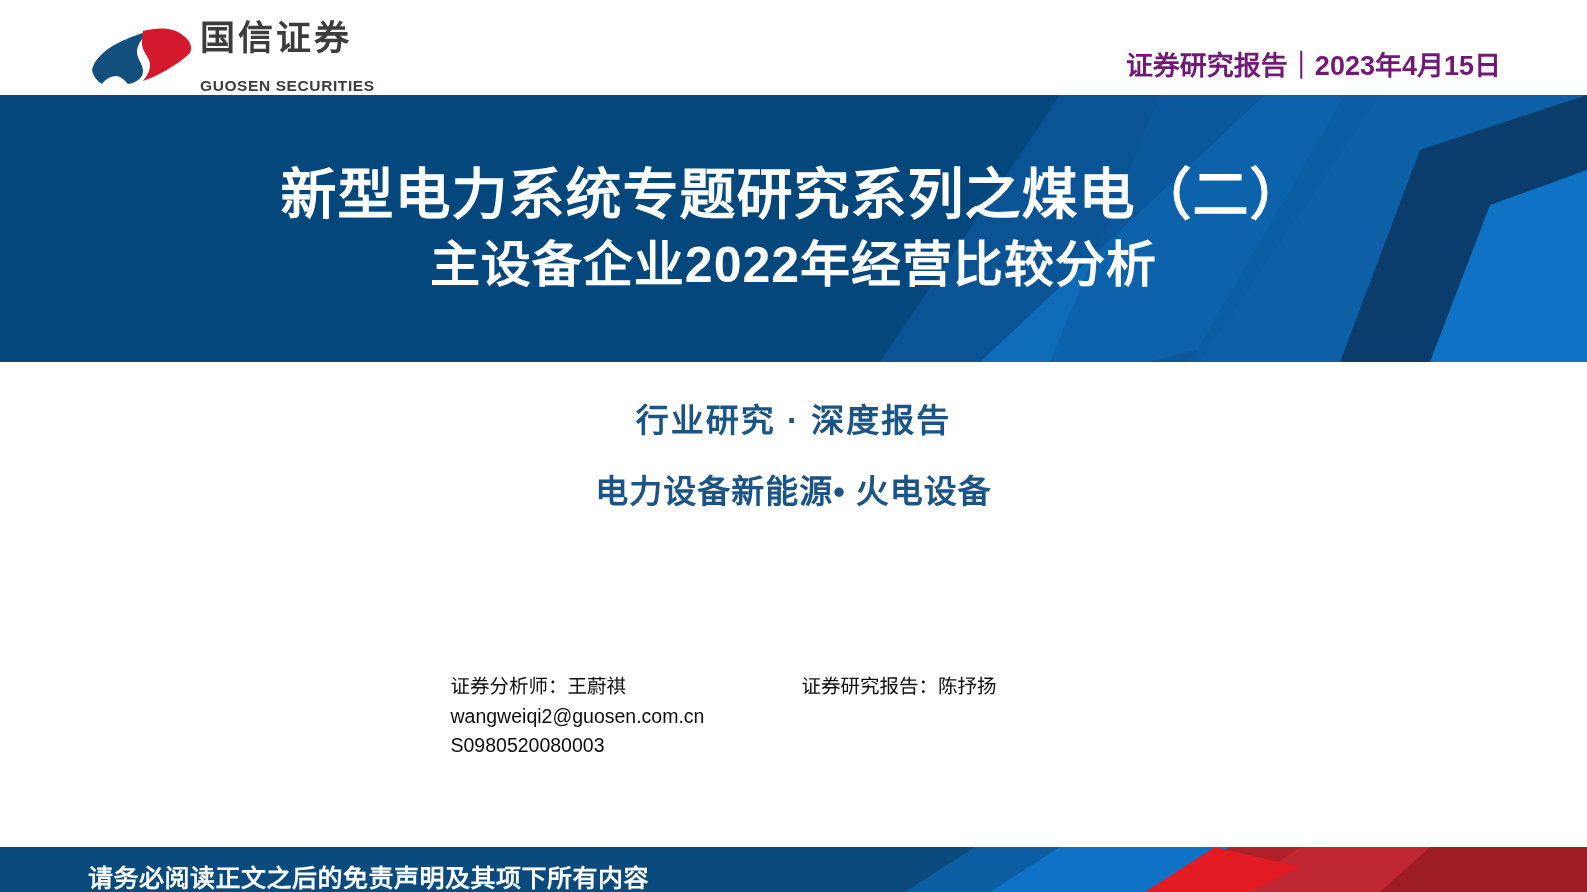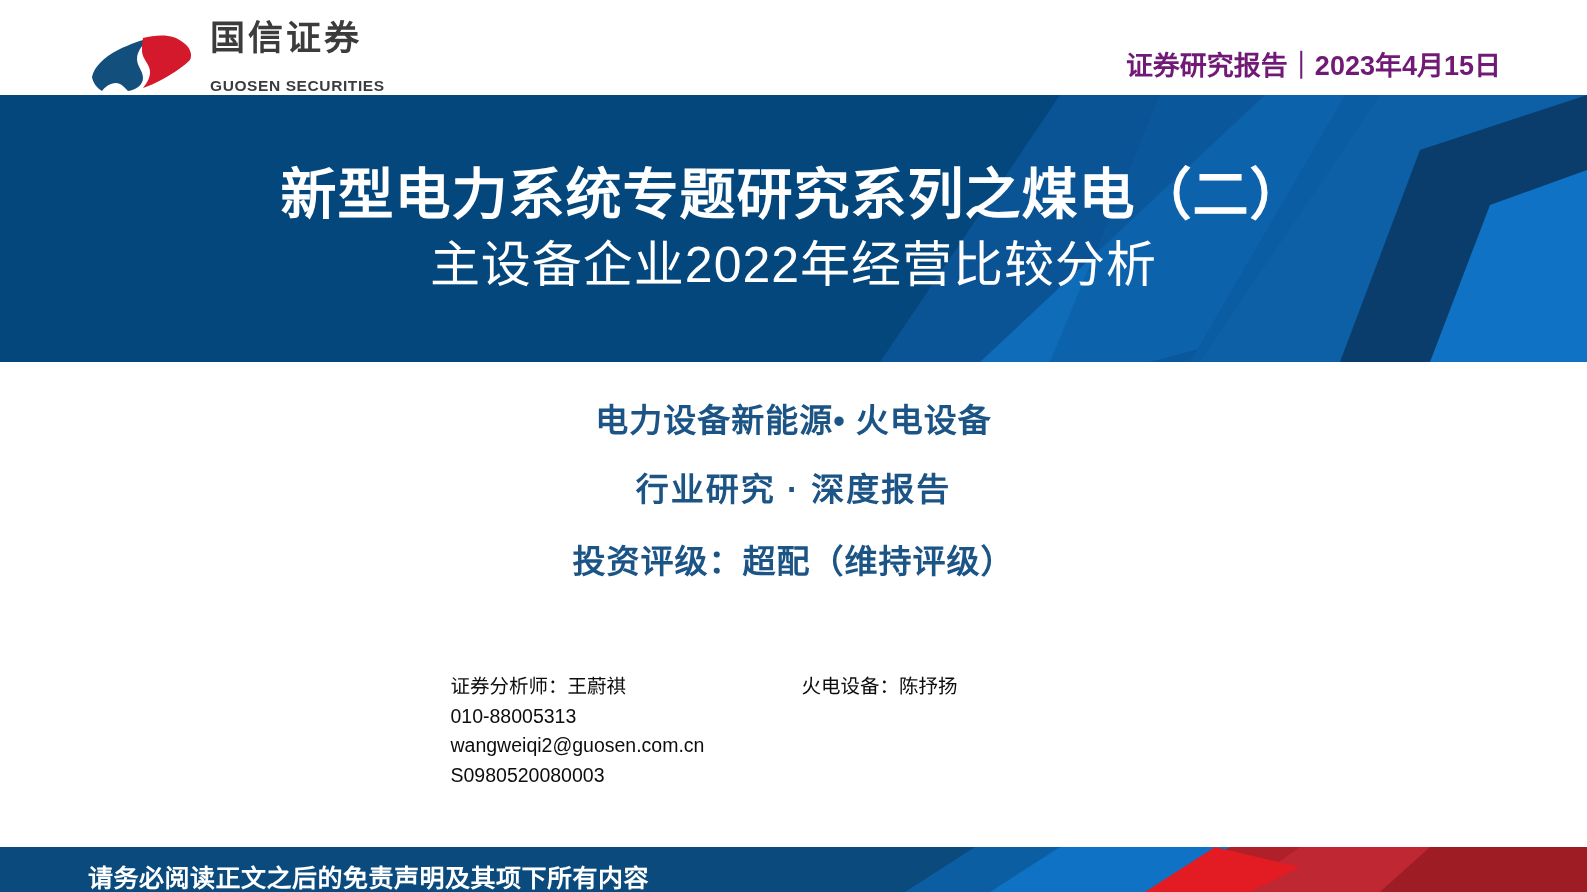--- a/index.html
+++ b/index.html
@@ -25,22 +25,22 @@
     left: 0; top: 0;
     width: 1587px;
     height: 95px;
     background: #ffffff;
   }
   .logo-block {
     position: absolute;
     left: 88px;
     top: 18px;
     display: flex;
-    align-items: flex-end;
-    gap: 14px;
+    align-items: center;
+    gap: 4px;
   }
   .logo-mark {
     width: 108px;
     height: 62px;
     display: block;
   }
   .logo-wordmark {
     display: flex;
     flex-direction: column;
     justify-content: center;
@@ -106,21 +106,21 @@
     font-size: 56px;
     font-weight: bold;
     color: #ffffff;
     letter-spacing: 1px;
     line-height: 1.18;
     white-space: nowrap;
     text-align: center;
   }
   .banner-line2 {
     font-size: 50px;
-    font-weight: normal;
+    font-weight: bold;
     color: #ffffff;
     letter-spacing: 1px;
     line-height: 1.18;
     white-space: nowrap;
     text-align: center;
   }
 
   
   .center-block {
     position: absolute;
@@ -216,34 +216,32 @@
       <polygon points="1160,0 1380,0 1200,267 1050,267" fill="#0b5ba0" opacity="0.55"></polygon>
     </svg>
 
     <div class="banner-text">
       <div class="banner-line1">新型电力系统专题研究系列之煤电（二）</div>
       <div class="banner-line2">主设备企业2022年经营比较分析</div>
     </div>
   </div>
 
   <div class="center-block">
+    <div class="sub-line sub-line-1">行业研究 · 深度报告</div>
     <div class="sub-line sub-line-2">电力设备新能源• 火电设备</div>
-    <div class="sub-line sub-line-1">行业研究 · 深度报告</div>
-    <div class="sub-line sub-line-3">投资评级：超配（维持评级）</div>
   </div>
 
   <div class="analysts">
     <div class="analyst-col">
       <div class="row">证券分析师：王蔚祺</div>
-      <div class="row">010-88005313</div>
       <div class="row">wangweiqi2@guosen.com.cn</div>
       <div class="row">S0980520080003</div>
     </div>
     <div class="analyst-col">
-      <div class="row">火电设备：陈抒扬</div>
+      <div class="row">证券研究报告：陈抒扬</div>
     </div>
   </div>
 
   <div class="footer">
     <svg class="footer-art" viewBox="0 0 1587 45" preserveAspectRatio="none">
       <rect x="0" y="0" width="1587" height="45" fill="#0a4a7c"></rect>
       <polygon points="975,0 1587,0 1587,45 905,45" fill="#0c5ea3"></polygon>
       <polygon points="1060,0 1587,0 1587,45 990,45" fill="#0f72c4"></polygon>
       <polygon points="1230,0 1587,0 1587,45 1160,45" fill="#b02028"></polygon>
       <polygon points="1300,0 1587,0 1587,45 1235,45" fill="#bf2832"></polygon>

